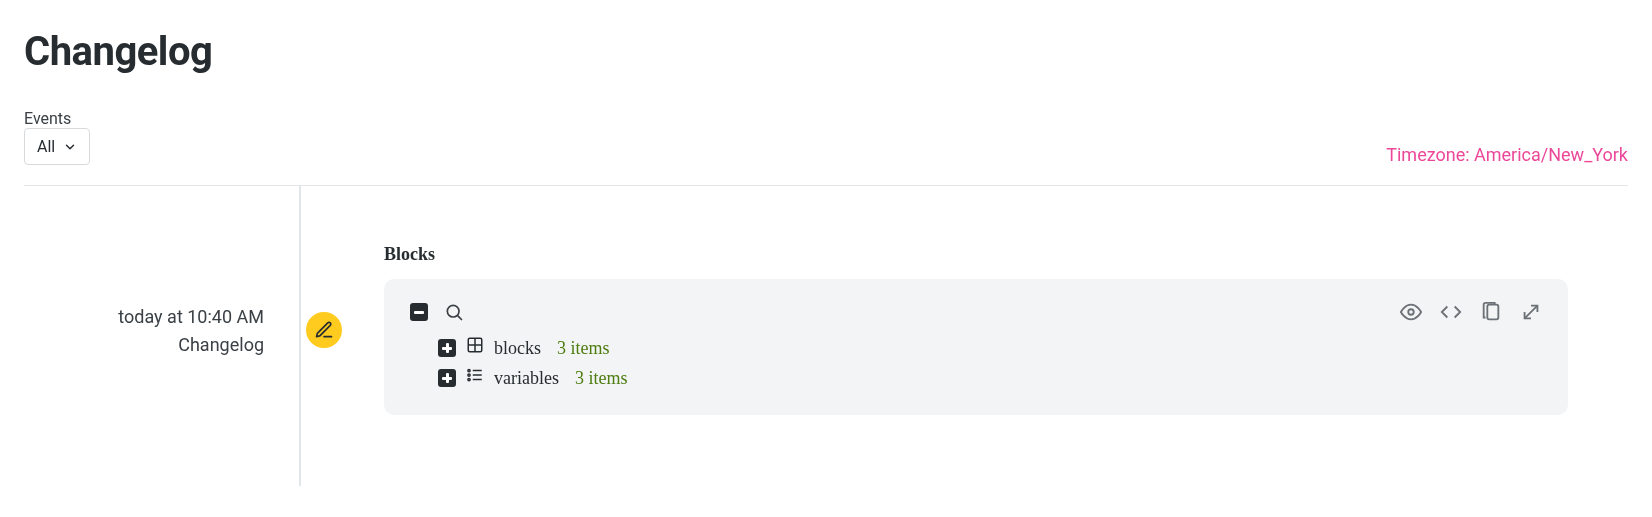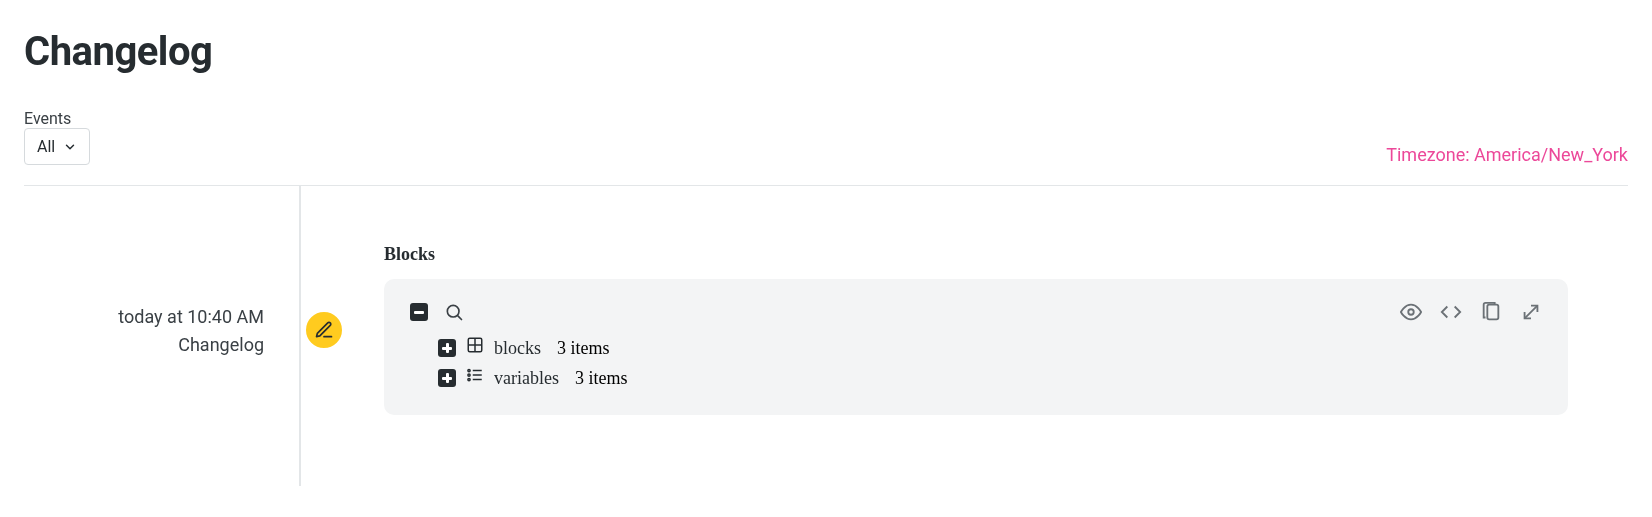--- a/index.html
+++ b/index.html
@@ -107,21 +107,21 @@
   .expand-box::before, .expand-box::after {
     content:""; position:absolute; background:#fff; border-radius:1px;
   }
   .expand-box::before { width:10px; height:3px; }
   .expand-box::after { width:3px; height:10px; }
   .tree { padding-left: 28px; }
   .tree-row {
     display:flex; align-items:center; gap: 10px;
     font-size: 18px; color:#262c30; line-height: 30px;
   }
-  .tree-row .count { color:#000000; margin-left: 6px; }
+  .tree-row .count { color:#4d7c0f; margin-left: 6px; }
   .type-icon svg { width:18px; height:18px; stroke:#262c30; fill:none; stroke-width:2; }
 </style>
 </head>
 <body>
 
 <div class="page">
   <h1 class="page-title">Changelog</h1>
 
   <div class="controls-row">
     <div class="events-group">

